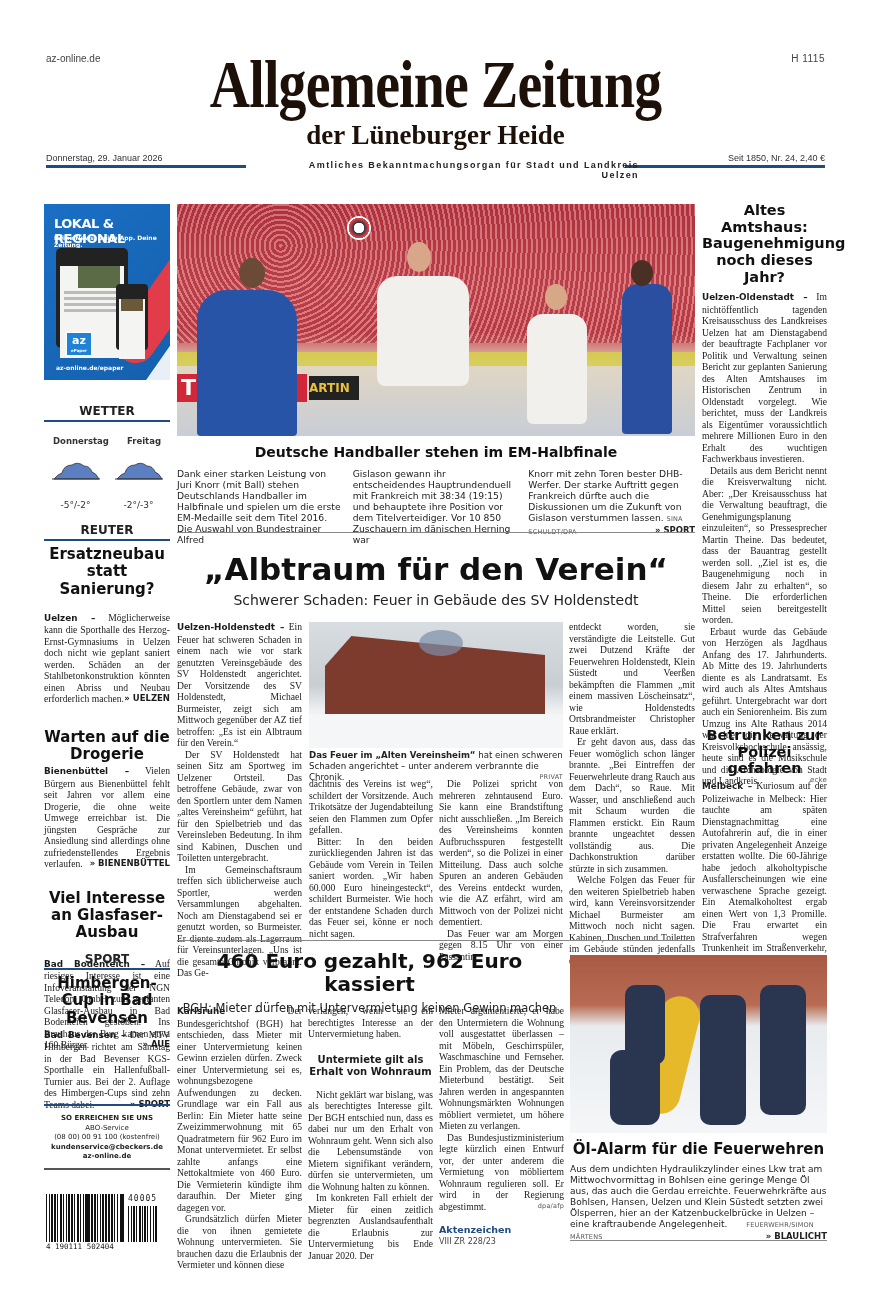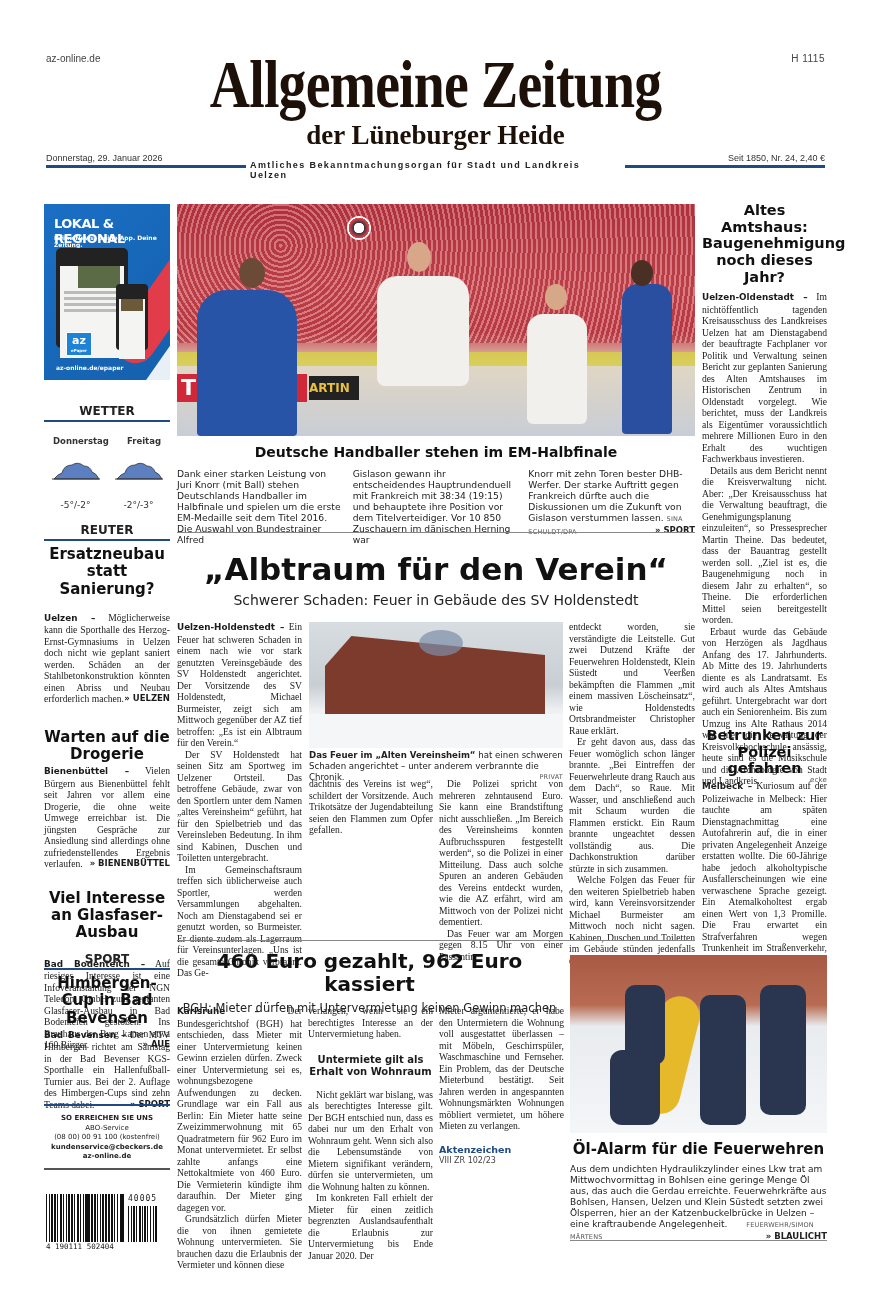--- a/index.html
+++ b/index.html
@@ -6,21 +6,21 @@
 body{width:871px;height:1300px;background:#fff;position:relative;overflow:hidden;color:#1a1a1a}
 .abs{position:absolute}
 .top-left{left:46px;top:53px;font-size:10px;color:#444;font-family:"Liberation Sans",sans-serif}
 .top-right{right:46px;top:53px;font-size:10px;color:#444;font-family:"Liberation Sans",sans-serif;letter-spacing:.5px}
 .masthead{left:0;width:871px;top:48px;text-align:center;font-family:"Liberation Serif",serif;font-weight:bold;font-size:68px;line-height:72px;color:#1c1008;transform:scaleX(.82);letter-spacing:-1px}
 .subhead{left:0;width:871px;top:120px;text-align:center;font-family:"Liberation Serif",serif;font-weight:bold;font-size:27px;color:#1c1008}
 .dateline{left:46px;top:153px;font-size:9px;color:#333;font-family:"Liberation Sans",sans-serif}
 .issue{right:46px;top:153px;font-size:9px;color:#333;font-family:"Liberation Sans",sans-serif}
 .rule-l{left:46px;top:165px;width:200px;height:3px;background:#1f4a82}
 .rule-r{right:46px;top:165px;width:200px;height:3px;background:#1f4a82}
-.tagline{left:250px;width:371px;top:160px;text-align:left;font-size:9px;letter-spacing:1.4px;font-family:"Liberation Sans",sans-serif;font-weight:bold;color:#222}
+.tagline{left:268px;width:371px;top:160px;text-align:right;font-size:9px;letter-spacing:1.4px;font-family:"Liberation Sans",sans-serif;font-weight:bold;color:#222}
 .col-l{left:44px;width:126px}
 .col-r{left:702px;width:125px}
 .ad{left:44px;top:204px;width:126px;height:176px;background:linear-gradient(135deg,#1a6fc4,#1560ad);overflow:hidden}
 .ad .stripe1{position:absolute;right:-20px;top:10px;width:40px;height:160px;background:#e23b4a;transform:rotate(35deg);border-radius:20px}
 .ad .stripe2{position:absolute;right:-6px;top:120px;width:20px;height:90px;background:#fff;transform:rotate(35deg);border-radius:10px;opacity:.9}
 .ad h4{position:absolute;left:10px;top:12px;color:#fff;font-size:13px;font-weight:900;font-family:"DejaVu Sans",sans-serif;letter-spacing:-.5px}
 .ad .sub{position:absolute;left:10px;top:30px;color:#fff;font-size:6px;font-weight:bold;font-family:"DejaVu Sans",sans-serif}
 .ad .tablet{position:absolute;left:12px;top:44px;width:72px;height:100px;background:#222;border-radius:5px;padding:4px}
 .ad .tablet .pg{width:100%;height:100%;background:#f4f4f2}
 .ad .tablet .pg .img{margin:14px 4px 0 18px;height:22px;background:#5b6b46}
@@ -198,20 +198,21 @@
   <div class="para">Im Gemeinschaftsraum treffen sich üblicherweise auch Sportler, werden Versammlungen abgehalten. Noch am Dienstagabend sei er genutzt worden, so Burmeister. Er diente zudem als Lagerraum für Vereinsunterlagen. „Uns ist die gesamte Chronik verbrannt. Das Ge-</div>
 </div>
 <div class="abs photo" style="left:309px;top:622px;width:254px;height:126px;background:linear-gradient(180deg,#d8dde2 0%,#c9ced3 50%,#eef0f2 70%,#f6f7f8 100%)">
   <div style="position:absolute;left:16px;top:14px;width:220px;height:86px;background:#7c3b2c;clip-path:polygon(0 35%,12% 0,100% 22%,100% 95%,0 100%)"></div>
   <div style="position:absolute;left:110px;top:8px;width:44px;height:26px;background:#7d8ea8;border-radius:50%;opacity:.7"></div>
   <div style="position:absolute;left:0;top:92px;width:100%;height:34px;background:#f5f6f7"></div>
 </div>
 <div class="abs cap" style="left:309px;top:750px;width:254px;font-size:8.6px"><b>Das Feuer im „Alten Vereinsheim“</b><span> hat einen schweren Schaden angerichtet – unter anderem verbrannte die Chronik.</span> <span class="credit" style="float:right">PRIVAT</span></div>
 <div class="abs body" style="left:309px;top:778px;width:124px">
   <div>dächtnis des Vereins ist weg“, schildert der Vorsitzende. Auch Trikotsätze der Jugendabteilung seien den Flammen zum Opfer gefallen.</div>
+  <div class="para">Bitter: In den beiden zurückliegenden Jahren ist das Gebäude vom Verein in Teilen saniert worden. „Wir haben 60.000 Euro hineingesteckt“, schildert Burmeister. Wie hoch der entstandene Schaden durch das Feuer sei, könne er noch nicht sagen.</div>
 </div>
 <div class="abs body" style="left:439px;top:778px;width:124px">
   <div class="para">Die Polizei spricht von mehreren zehntausend Euro. Sie kann eine Brandstiftung nicht ausschließen. „Im Bereich des Vereinsheims konnten Aufbruchsspuren festgestellt werden“, so die Polizei in einer Mitteilung. Dass auch solche Spuren an anderen Gebäuden des Vereins entdeckt wurden, wie die AZ erfährt, wird am Mittwoch von der Polizei nicht dementiert.</div>
   <div class="para">Das Feuer war am Morgen gegen 8.15 Uhr von einer Passantin</div>
 </div>
 <div class="abs body" style="left:569px;top:621px;width:126px">
   <div>entdeckt worden, sie verständigte die Leitstelle. Gut zwei Dutzend Kräfte der Feuerwehren Holdenstedt, Klein Süstedt und Veerßen bekämpften die Flammen „mit einem massiven Löscheinsatz“, wie Holdenstedts Ortsbrandmeister Christopher Raue erklärt.</div>
   <div class="para">Er geht davon aus, dass das Feuer womöglich schon länger brannte. „Bei Eintreffen der Feuerwehrleute drang Rauch aus dem Dach“, so Raue. Mit Wasser, und anschließend auch mit Schaum wurden die Flammen erstickt. Ein Raum brannte ungeachtet dessen vollständig aus. Die Dachkonstruktion darüber stürzte in sich zusammen.</div>
   <div class="para">Welche Folgen das Feuer für den weiteren Spielbetrieb haben wird, kann Vereinsvorsitzender Michael Burmeister am Mittwoch noch nicht sagen. Kabinen, Duschen und Toiletten im Gebäude stünden jedenfalls erstmal nicht zur Verfügung.</div>
   <div style="text-align:right;font-family:'DejaVu Sans',sans-serif;font-weight:bold;font-size:7.5px">NORMAN REUTER</div>
@@ -227,22 +228,23 @@
   <div class="para">Grundsätzlich dürfen Mieter die von ihnen gemietete Wohnung untervermieten. Sie brauchen dazu die Erlaubnis der Vermieter und können diese</div>
 </div>
 <div class="abs body" style="left:308px;top:1005px;width:125px">
   <div>verlangen, wenn sie ein berechtigtes Interesse an der Untervermietung haben.</div>
   <div style="font-family:'DejaVu Sans',sans-serif;font-weight:bold;font-size:10px;line-height:12.5px;text-align:center;margin:14px 0 10px">Untermiete gilt als Erhalt von Wohnraum</div>
   <div class="para">Nicht geklärt war bislang, was als berechtigtes Interesse gilt. Der BGH entschied nun, dass es dabei nur um den Erhalt von Wohnraum geht. Wenn sich also die Lebensumstände von Mietern signifikant verändern, dürfen sie untervermieten, um die Wohnung halten zu können.</div>
   <div class="para">Im konkreten Fall erhielt der Mieter für einen zeitlich begrenzten Auslandsaufenthalt die Erlaubnis zur Untervermietung bis Ende Januar 2020. Der</div>
 </div>
 <div class="abs body" style="left:439px;top:1005px;width:125px">
   <div>Mieter argumentierte, er habe den Untermietern die Wohnung voll ausgestattet überlassen – mit Möbeln, Geschirrspüler, Waschmaschine und Fernseher. Ein Problem, das der Deutsche Mieterbund bestätigt. Seit Jahren werden in angespannten Wohnungsmärkten Wohnungen möbliert vermietet, um höhere Mieten zu verlangen.</div>
+  <div class="para"><span>Das Bundesjustizministerium legte kürzlich einen Entwurf vor, der unter anderem die Vermietung von möbliertem Wohnraum regulieren soll. Er wird in der Regierung abgestimmt.</span> <span class="credit" style="float:right">dpa/afp</span></div>
   <div style="margin-top:12px;font-family:'DejaVu Sans',sans-serif;font-weight:bold;font-size:9.5px;color:#1f4a82">Aktenzeichen</div>
-  <div style="font-family:'DejaVu Sans',sans-serif;font-size:8px;color:#444">VIII ZR 102/23</div>
+  <div style="font-family:'DejaVu Sans',sans-serif;font-size:8px;color:#444">VIII ZR 228/23</div>
 </div>
 
 <div class="abs photo" style="left:570px;top:955px;width:257px;height:178px;background:linear-gradient(180deg,#a85a44 0%,#b86b52 28%,#e9ecef 40%,#f4f6f8 100%)">
   <div style="position:absolute;left:80px;top:40px;width:40px;height:120px;background:#e6b92a;border-radius:20px;transform:rotate(14deg)"></div>
   <div style="position:absolute;left:55px;top:30px;width:40px;height:80px;background:#2a3550;border-radius:10px"></div>
   <div style="position:absolute;left:130px;top:40px;width:46px;height:130px;background:#2a3550;border-radius:10px"></div>
   <div style="position:absolute;left:190px;top:30px;width:46px;height:130px;background:#2a3550;border-radius:10px"></div>
   <div style="position:absolute;left:40px;top:95px;width:50px;height:75px;background:#2a3550;border-radius:12px"></div>
 </div>
 <div class="abs" style="left:570px;top:1141px;width:257px">

